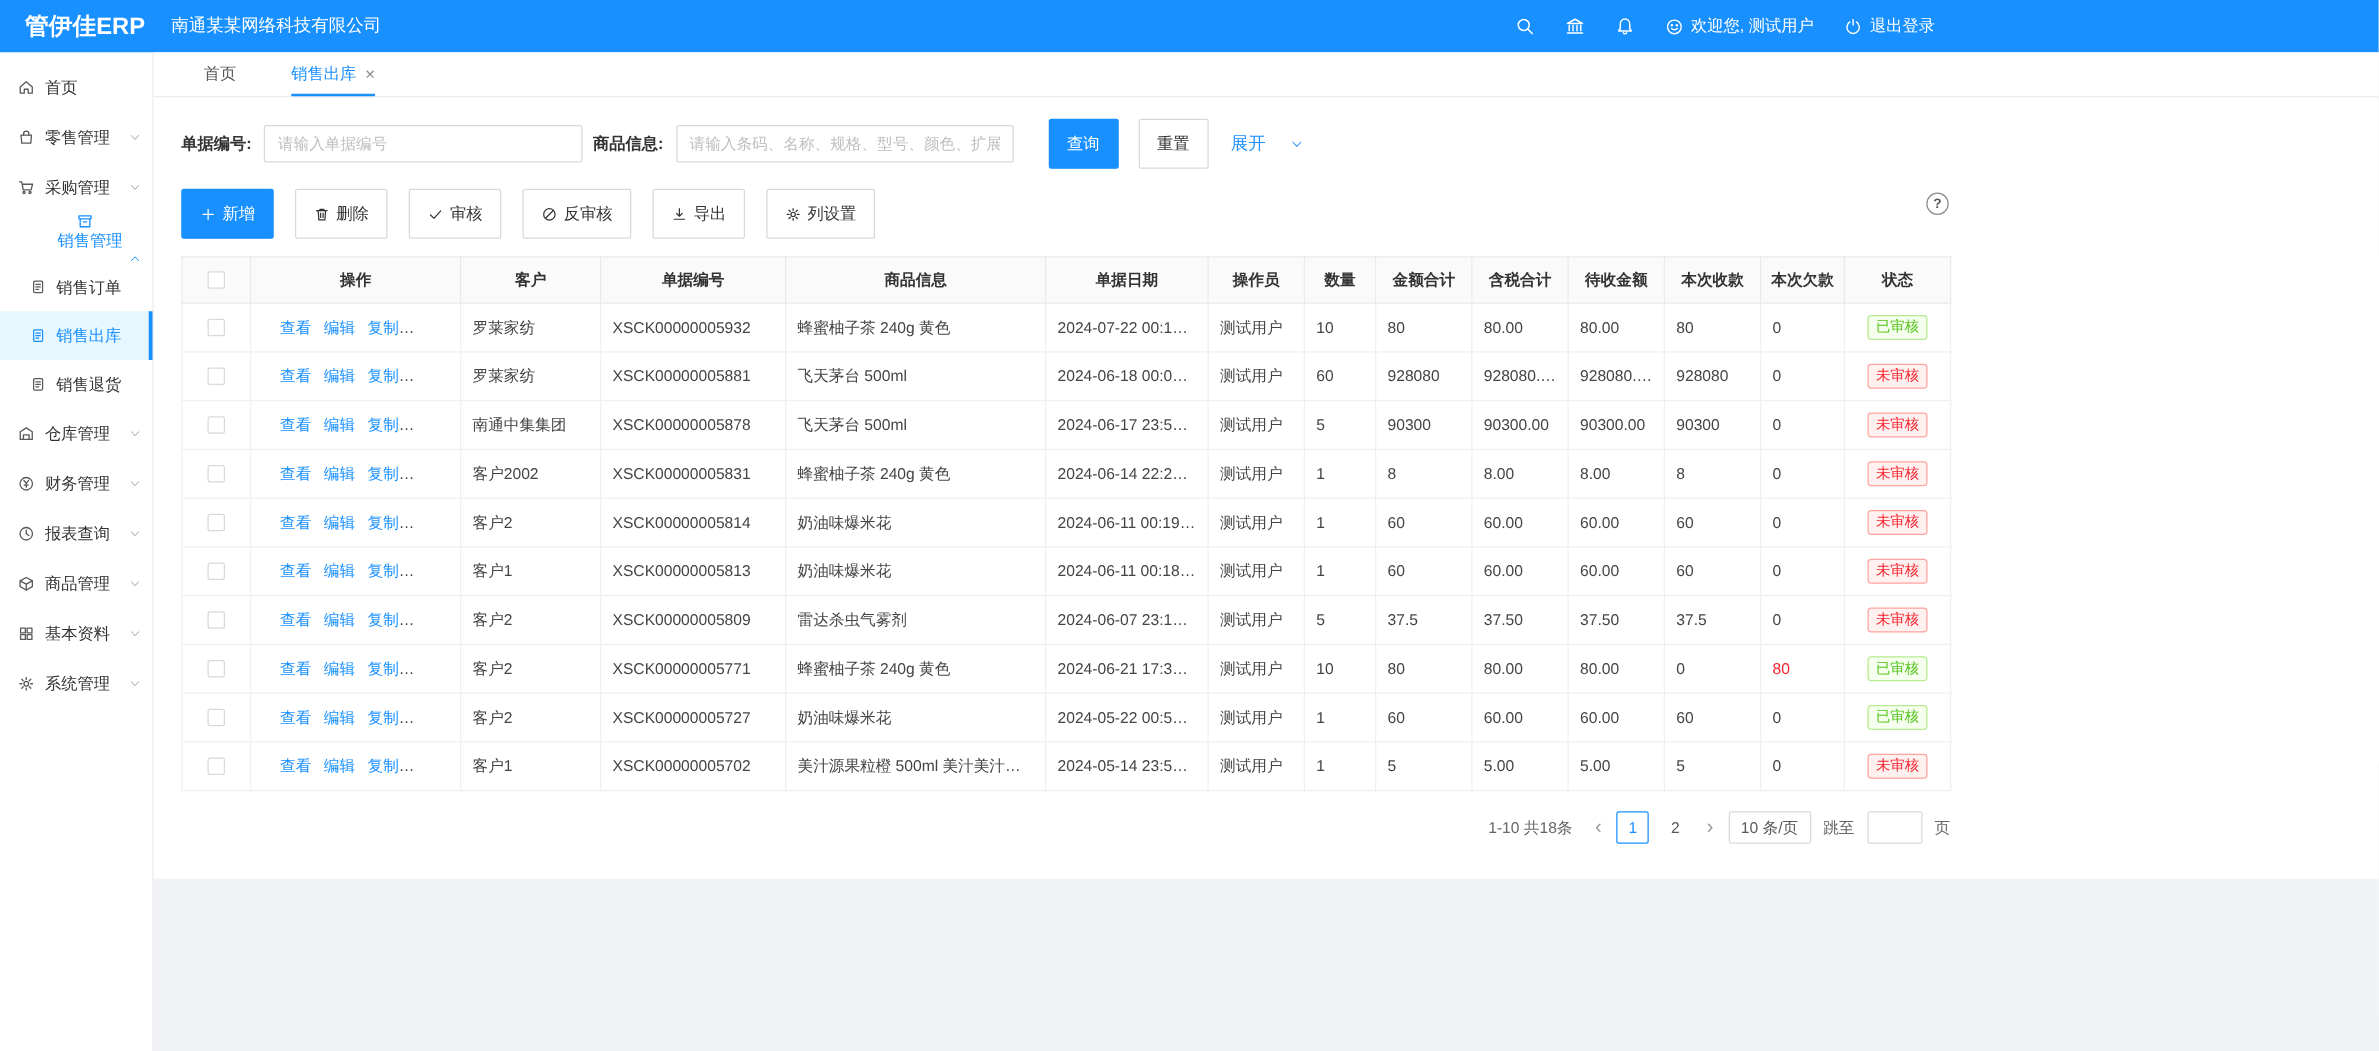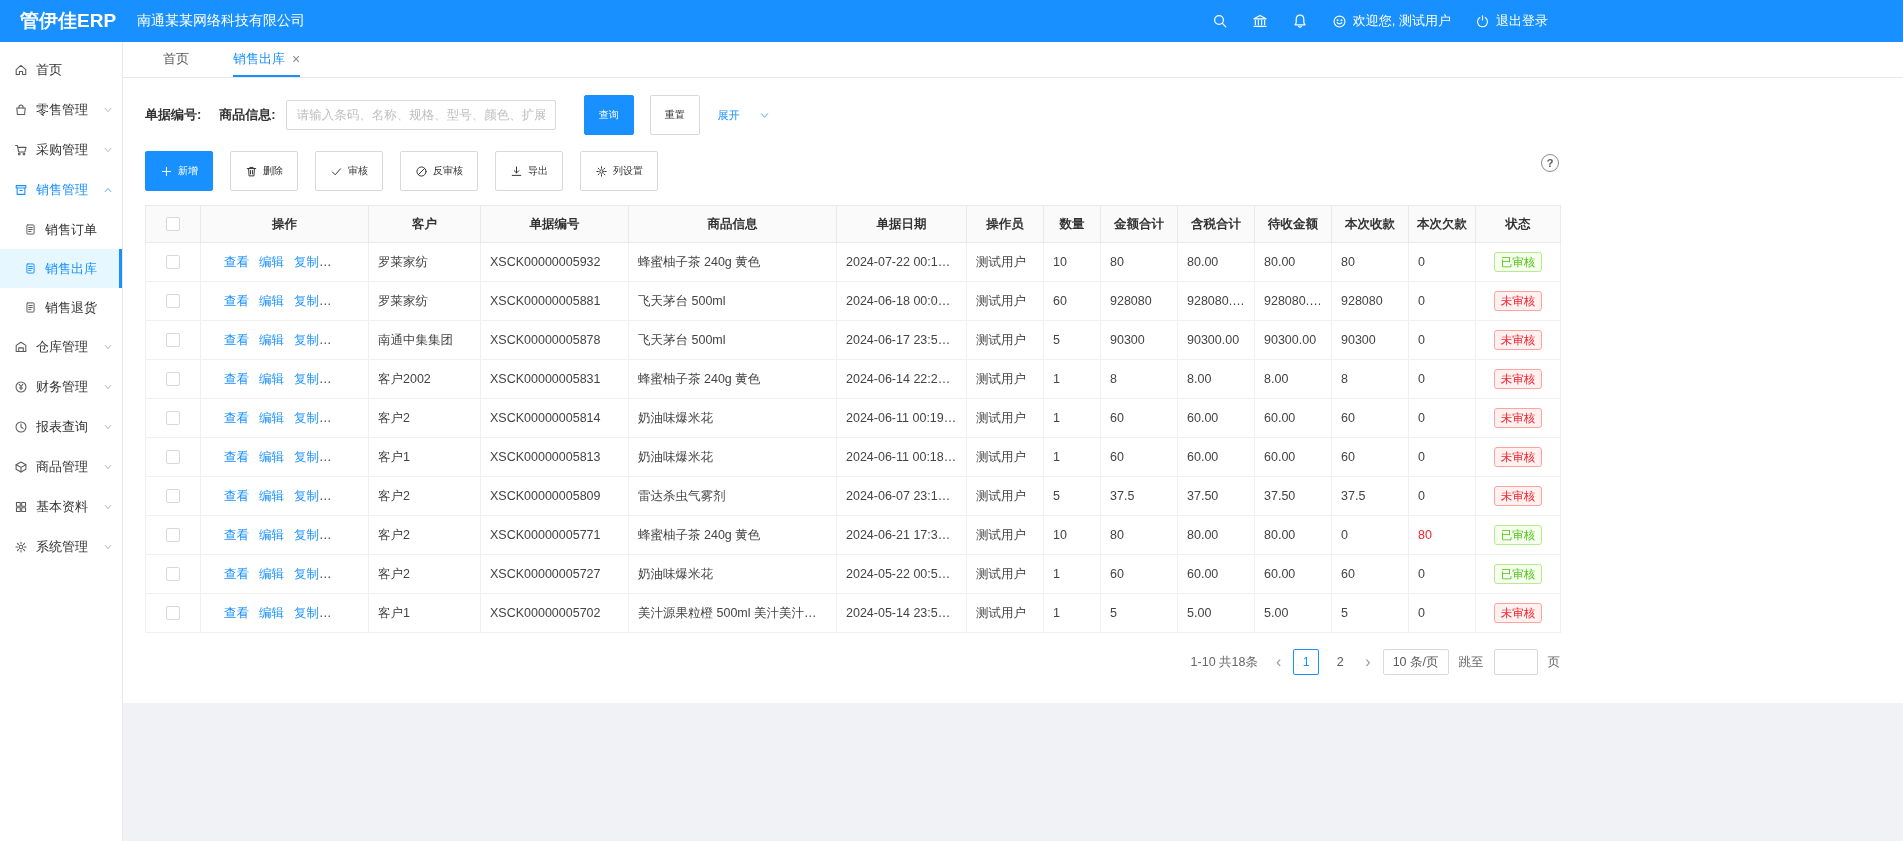--- a/index.html
+++ b/index.html
@@ -22,21 +22,21 @@
   .sidebar { width:123px; background:#fff; border-right:1px solid #e8e8e8; padding-top:8px; flex:none; }
   .content { flex:1; display:flex; flex-direction:column; background:#f0f2f5; min-width:0; }
 
   
   .menu-item, .submenu-item { display:flex; align-items:center; height:40px; padding-left:14px; font-size:13px; color:#333; cursor:pointer; }
   .mi { display:inline-flex; color:#595959; }
   .mi svg { width:14px; height:14px; }
   .ml { margin-left:8px; white-space:nowrap; }
   .chev { margin-left:auto; margin-right:9px; color:#999; display:inline-flex; }
   .chev svg { width:10px; height:10px; }
-  .menu-item.act { color:var(--primary,#1890ff); }
+  .menu-item.act { color:var(--primary,#1890ff);flex-direction:column; }
   .menu-item.act .mi, .menu-item.act .chev { color:var(--primary,#1890ff); }
   .submenu-item { padding-left:24px; height:39px; }
   .submenu-item .mi svg { width:13px; height:13px; }
   .submenu-item.act { background:#e6f7ff; color:var(--primary,#1890ff); border-right:3px solid var(--primary,#1890ff); }
   .submenu-item.act .mi { color:var(--primary,#1890ff); }
 
   
   .tabbar { height:36px; background:#fff; border-bottom:1px solid #e8e8e8; display:flex; align-items:stretch; padding-left:40px; gap:44px; flex:none; }
   .tab { display:flex; align-items:center; gap:7px; font-size:13px; color:#595959; border-bottom:2px solid transparent; cursor:pointer; }
   .tab.act { color:var(--primary,#1890ff); border-bottom-color:var(--primary,#1890ff); }
@@ -48,24 +48,24 @@
   
   .filters { display:flex; align-items:center; padding:17px 22px 6px; font-size:13px; }
   .fgroup { display:flex; align-items:center; margin-right:8px; }
   .flabel { font-weight:bold; color:#333; margin-right:10px; white-space:nowrap; }
   .finput { height:30px; border:1px solid #d9d9d9; border-radius:2px; padding:0 10px; font-size:12.5px; color:#333; font-family:inherit; outline:none; }
   .finput::placeholder { color:#bfbfbf; }
   .w1 { width:255px; }
   .w2 { width:270px; }
   .daterange { width:260px; height:30px; border:1px solid #d9d9d9; border-radius:2px; display:flex; align-items:center; justify-content:center; gap:16px; font-size:12.5px; color:#444; cursor:pointer; background:#fff; }
   .dsep { color:#999; }
-  .btn { height:40px; padding:0 14px; border:1px solid #d9d9d9; border-radius:2px; background:#fff; font-size:10px; color:#333; cursor:pointer; font-family:Liberation Mono, monospace; display:inline-flex; align-items:center; gap:5px; white-space:nowrap; }
+  .btn { height:40px; padding:0 14px; border:1px solid #d9d9d9; border-radius:2px; background:#fff; font-size:13px; color:#333; cursor:pointer; font-family:Liberation Mono, monospace; display:inline-flex; align-items:center; gap:5px; white-space:nowrap; }
   .btn.primary { background:var(--primary,#1890ff); border-color:var(--primary,#1890ff); color:#fff; }
   .ml20 { margin-left:20px; } .ml16 { margin-left:16px; }
-  .expand { color:var(--primary,#1890ff); font-size:11px; margin-left:18px; display:inline-flex; align-items:center; gap:19px; cursor:pointer; }
+  .expand { color:var(--primary,#1890ff); font-size:14px; margin-left:18px; display:inline-flex; align-items:center; gap:19px; cursor:pointer; }
 
   
   .toolbar { display:flex; align-items:center; padding:10px 22px 14px; position:relative; }
   .tbtns { display:flex; align-items:center; gap:17px; }
   .btn .bic { display:inline-flex; }
   .btn .bic svg { width:13px; height:13px; }
   .help { position:absolute; right:344px; top:13px; width:18px; height:18px; border:1.4px solid #8c8c8c; border-radius:50%; color:#595959; font-size:11px; font-weight:bold; display:flex; align-items:center; justify-content:center; cursor:pointer; }
 
   
   .table-wrap { margin:0 22px; }
@@ -320,20 +320,21 @@
           <span>销售出库</span>
           <span class="tab-close">×</span>
         </div>
       </div>
 
     <div class="page">
 
       <div class="filters">
         <div class="fgroup">
           <span class="flabel">单据编号:</span>
+          <input class="finput w1" placeholder="请输入单据编号" style="">
         </div>
         <div class="fgroup">
           <span class="flabel">商品信息:</span>
           <input class="finput w2" placeholder="请输入条码、名称、规格、型号、颜色、扩展..." style="">
         </div>
         <button class="btn primary ml20">查询</button>
         <button class="btn ml16">重置</button>
         <span class="expand">
           <span>展开</span>
           <span class="h-ic xs">

